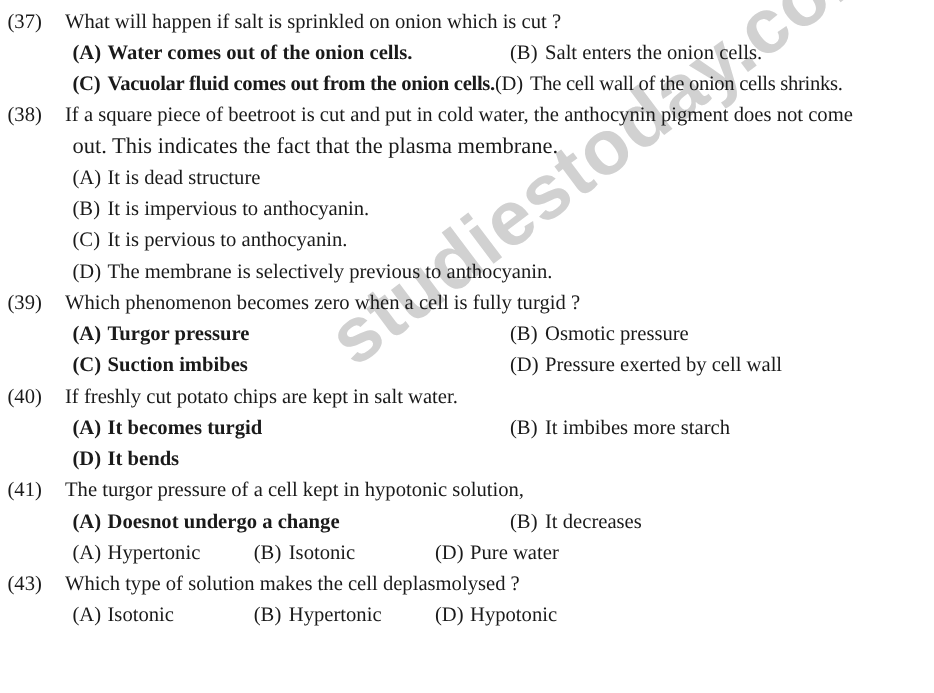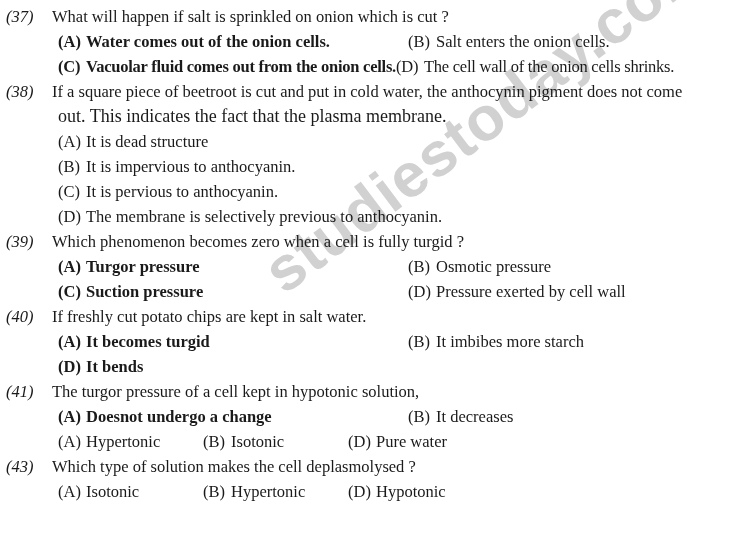--- a/index.html
+++ b/index.html
@@ -49,21 +49,20 @@
     align-items: flex-start;
   }
   .qnum {
     width: 52px;
     flex: 0 0 52px;
     padding-left: 6px;
     box-sizing: border-box;
     font-size: 16.5px;
     line-height: 25px;
     white-space: nowrap;
-    font-style: italic;
   }
   .qtext {
     flex: 1 1 auto;
     font-size: 16.5px;
     line-height: 25px;
     padding-right: 4px;
   }
   .qcont {
     margin-left: 58px;
     font-size: 18px;
@@ -148,21 +147,21 @@
     <div class="question">
       <div class="qhead">
         <div class="qnum">(39)</div>
         <div class="qtext">Which phenomenon becomes zero when a cell is fully turgid ?</div>
       </div>
       <div class="opt-row cols2">
         <div class="opt"><span class="lab">(A)</span><span>Turgor pressure</span></div>
         <div class="opt"><span class="lab">(B)</span><span>Osmotic pressure</span></div>
       </div>
       <div class="opt-row cols2">
-        <div class="opt"><span class="lab">(C)</span><span>Suction pressure</span></div>
+        <div class="opt"><span class="lab">(C)</span><span>Suction imbibes</span></div>
         <div class="opt"><span class="lab">(D)</span><span>Pressure exerted by cell wall</span></div>
       </div>
     </div>
 
     <div class="question">
       <div class="qhead">
         <div class="qnum">(40)</div>
         <div class="qtext">If freshly cut potato chips are kept in salt water.</div>
       </div>
       <div class="opt-row cols2">

